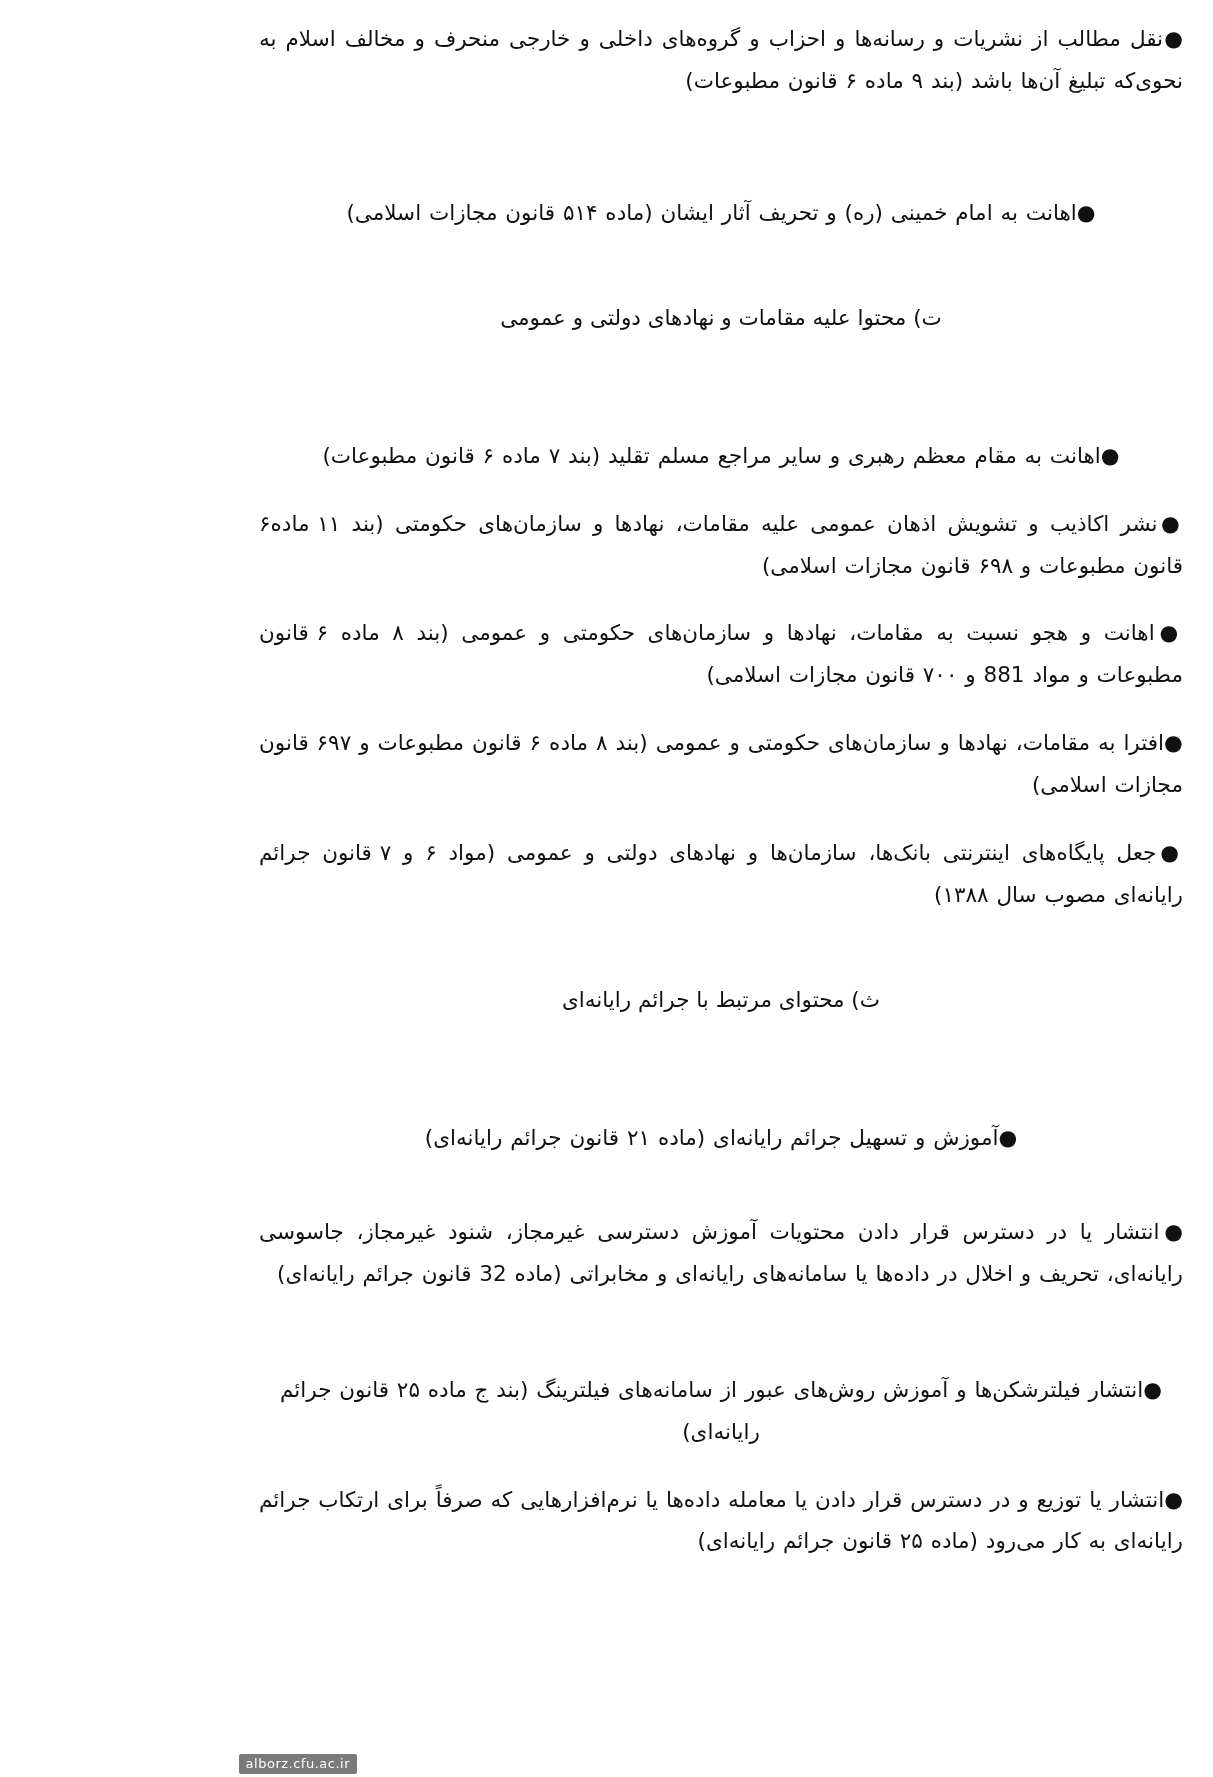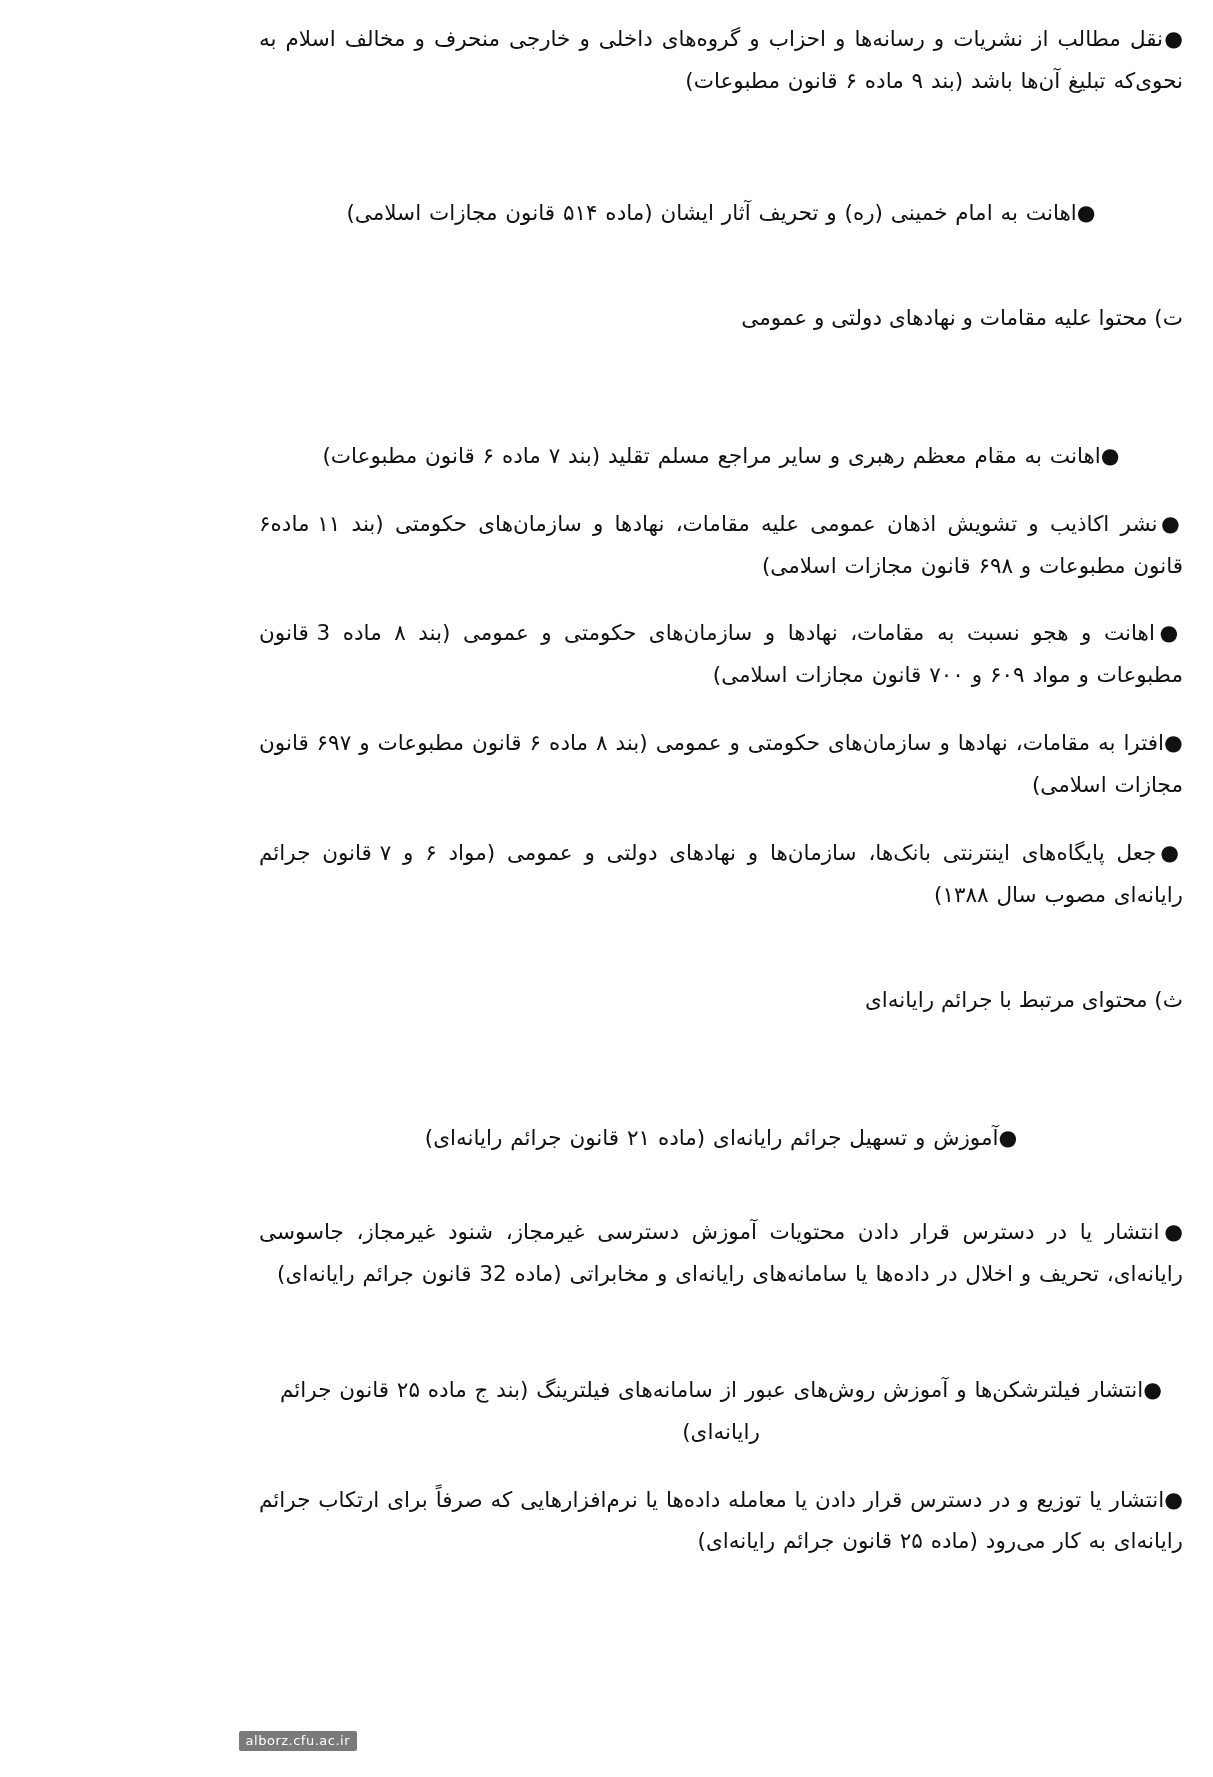--- a/index.html
+++ b/index.html
@@ -39,25 +39,26 @@
     text-align-last: right;
   }
   .near-center {
     text-align: center;
     text-align-last: center;
     margin-top: 48px;
   }
   .heading {
     font-size: 21.5px;
     line-height: 1.95;
+    text-align: center;
   }
   .watermark {
     position: absolute;
     left: 8px;
-    bottom: 23px;
+    bottom: 0;
     width: 120px;
     height: 26px;
     display: flex;
     align-items: center;
     justify-content: flex-start;
   }
   .wm-box {
     background: #6f6f6f;
     color: #ffffff;
     font-family: "DejaVu Sans", "Liberation Sans", sans-serif;
@@ -82,21 +83,21 @@
 
   <p class="heading">ت) محتوا علیه مقامات و نهادهای دولتی و عمومی</p>
   <div class="spacer-sm"></div>
 
   <p class="block near-center">●اهانت به مقام معظم رهبری و سایر مراجع مسلم تقلید (بند ۷ ماده ۶ قانون مطبوعات)</p>
   <div class="spacer-sm"></div>
 
   <p class="block bullet-line">●نشر اکاذیب و تشویش اذهان عمومی علیه مقامات، نهادها و سازمان‌های حکومتی (بند ۱۱ ماده۶ قانون مطبوعات و ۶۹۸ قانون مجازات اسلامی)</p>
   <div class="spacer-sm"></div>
 
-  <p class="block bullet-line">●اهانت و هجو نسبت به مقامات، نهادها و سازمان‌های حکومتی و عمومی (بند ۸ ماده 3 قانون مطبوعات و مواد ۶۰۹ و ۷۰۰ قانون مجازات اسلامی)</p>
+  <p class="block bullet-line">●اهانت و هجو نسبت به مقامات، نهادها و سازمان‌های حکومتی و عمومی (بند ۸ ماده ۶ قانون مطبوعات و مواد 881 و ۷۰۰ قانون مجازات اسلامی)</p>
   <div class="spacer-sm"></div>
 
   <p class="block bullet-line">●افترا به مقامات، نهادها و سازمان‌های حکومتی و عمومی (بند ۸ ماده ۶ قانون مطبوعات و ۶۹۷ قانون مجازات اسلامی)</p>
   <div class="spacer-sm"></div>
 
   <p class="block bullet-line">●جعل پایگاه‌های اینترنتی بانک‌ها، سازمان‌ها و نهادهای دولتی و عمومی (مواد ۶ و ۷ قانون جرائم رایانه‌ای مصوب سال ۱۳۸۸)</p>
   <div class="spacer-md"></div>
 
   <p class="heading">ث) محتوای مرتبط با جرائم رایانه‌ای</p>
   <div class="spacer-sm"></div>

